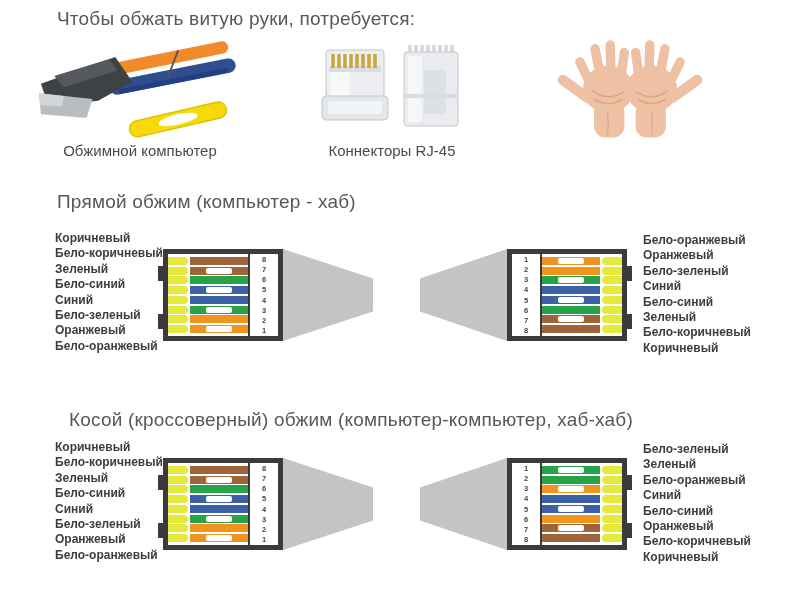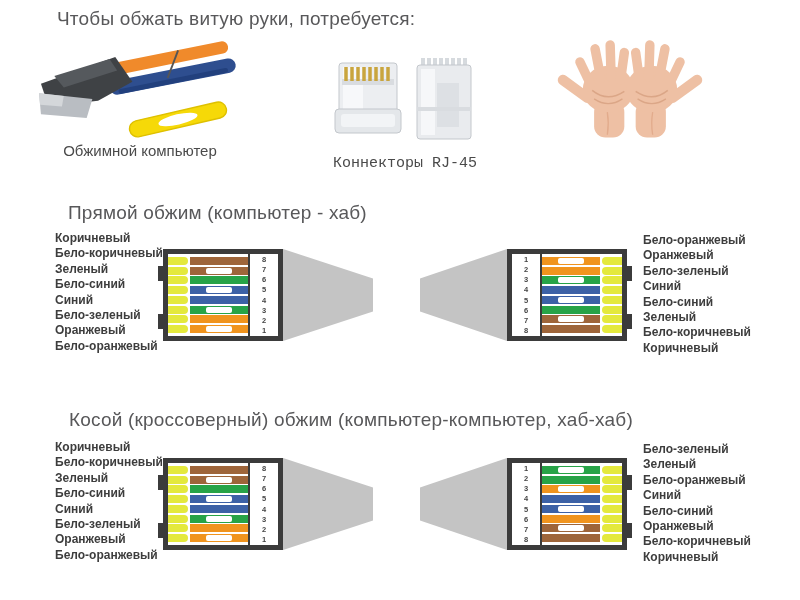--- a/index.html
+++ b/index.html
@@ -75,21 +75,21 @@
       <g transform="rotate(-13 150 86)">
         <rect x="98" y="77" width="104" height="17" rx="8.5" fill="#f6d908"></rect>
         <rect x="98" y="77" width="104" height="17" rx="8.5" fill="none" stroke="#dec000" stroke-width="1.5"></rect>
         <ellipse cx="150" cy="85.5" rx="21" ry="5.5" fill="#ffffff"></ellipse>
       </g>
     </svg>
   </div>
   <figcaption class="tool-caption">Обжимной компьютер</figcaption>
 </figure>
 
-<figure class="tool" id="tool-connectors" style="margin:13px;font-family:Liberation Mono, monospace;">
+<figure class="tool" id="tool-connectors" style="margin:0;">
   <div class="tool-img">
     <svg width="160" height="100" viewBox="0 0 160 100">
       <rect x="14" y="12" width="58" height="64" rx="3" fill="#eceef1" stroke="#c3c7cc"></rect>
       <rect x="18" y="16" width="20" height="56" fill="#f7f8fa"></rect>
       <rect x="17" y="28" width="52" height="6" fill="#d9dce0"></rect>
       <g stroke="#c9a53e" stroke-width="3.5">
         <line x1="21" y1="16" x2="21" y2="30"></line>
           <line x1="27" y1="16" x2="27" y2="30"></line>
         <line x1="33" y1="16" x2="33" y2="30"></line>
           <line x1="39" y1="16" x2="39" y2="30"></line>
@@ -137,21 +137,21 @@
           <path d="M52 64 Q67 74 82 64" stroke="#dba687" stroke-width="1.4" fill="none"></path>
           <path d="M66 78 Q68 90 66 102" stroke="#e2ab8c" stroke-width="1.4" fill="none"></path>
         </g>
       </defs>
       <use href="#hand"></use>
       <use href="#hand" transform="translate(180,0) scale(-1,1)"></use>
     </svg>
   </div>
 </figure>
 
-<h2 class="abs section-heading" id="heading-straight" style="margin:11px;font-weight:normal;">Прямой обжим (компьютер - хаб)</h2>
+<h2 class="abs section-heading" id="heading-straight" style="margin:0;font-weight:normal;">Прямой обжим (компьютер - хаб)</h2>
 <div class="abs diagram" id="diagram-0">
     <div class="labels labels-l">
       <div class="wire-label">Коричневый</div>
       <div class="wire-label">Бело-коричневый</div>
       <div class="wire-label">Зеленый</div>
       <div class="wire-label">Бело-синий</div>
       <div class="wire-label">Синий</div>
       <div class="wire-label">Бело-зеленый</div>
       <div class="wire-label">Оранжевый</div>
       <div class="wire-label">Бело-оранжевый</div>

